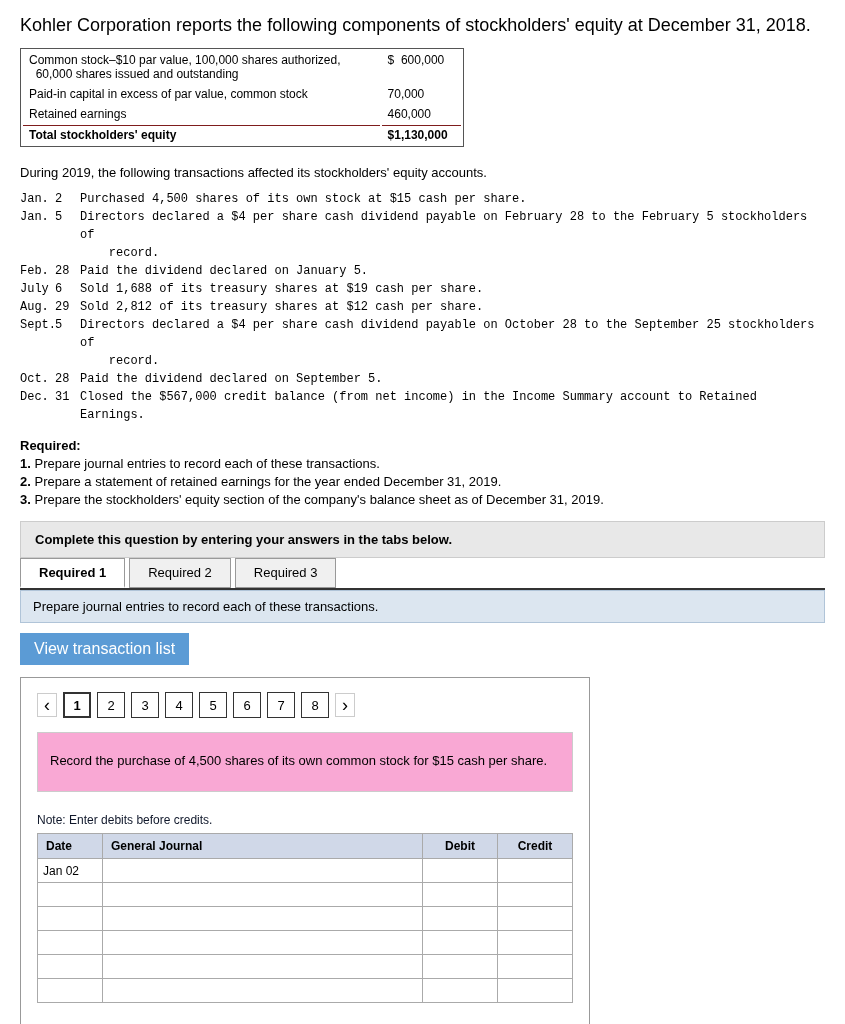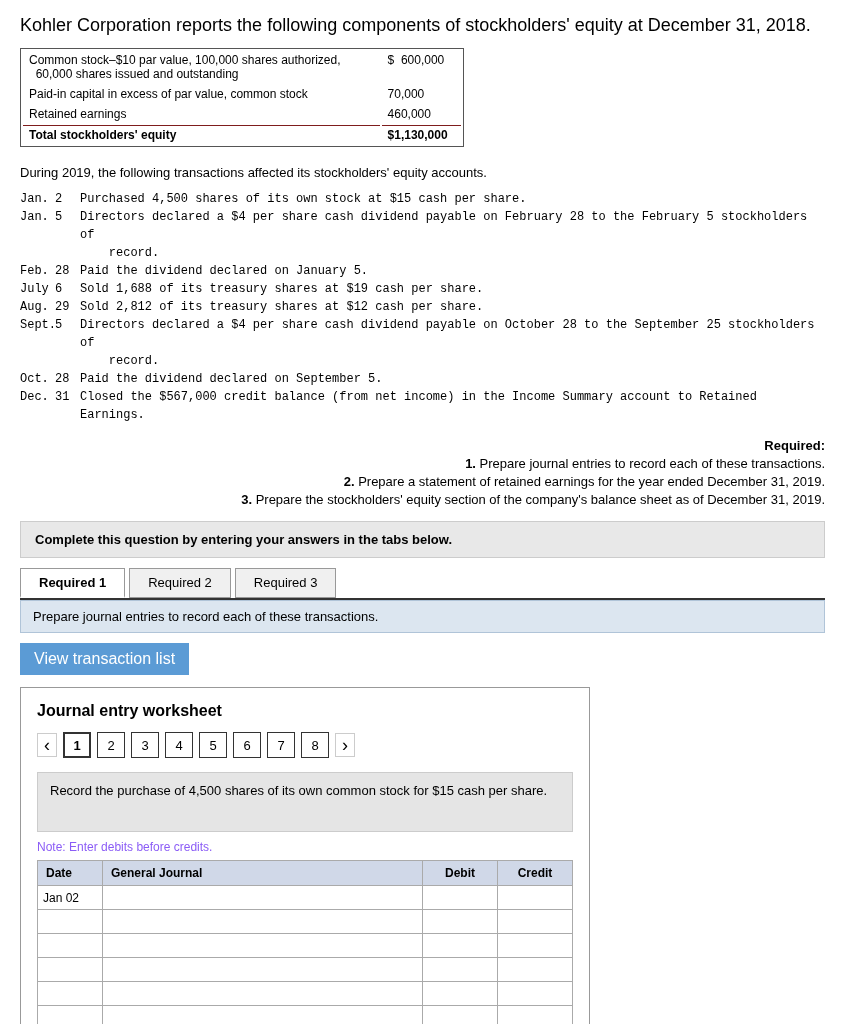--- a/index.html
+++ b/index.html
@@ -46,31 +46,30 @@
     }
     .transactions-list .trow {
       display: flex;
     }
     .trow .col-month { width: 35px; }
     .trow .col-day { width: 25px; }
     .trow .col-text { flex: 1; }
     .required-section {
       margin-bottom: 14px;
       font-size: 13px;
-      text-align: right;
     }
     .required-section p { margin-bottom: 3px; }
     .required-section strong { font-weight: bold; }
     .complete-box {
       background: #e8e8e8;
       border: 1px solid #ccc;
       padding: 10px 14px;
       font-size: 13px;
       font-weight: bold;
-      margin-bottom: 10px;
+      margin-bottom: 0;
     }
     .tabs-container {
       display: flex;
       gap: 0;
       margin-bottom: 0;
       border-bottom: 2px solid #333;
       text-align: center;
     }
     .tab {
       border: 1px solid #999;
@@ -136,29 +135,29 @@
       font-size: 13px;
       cursor: pointer;
       background: #fff;
     }
     .page-num.active {
       background: #fff;
       border: 2px solid #333;
       font-weight: bold;
     }
     .description-box {
-      background: #e5e5e5;
+      background: #f9a8d4;
       border: 1px solid #ccc;
-      padding: 10px 12px;
-      font-size: 13px;
-      margin-bottom: 8px;
+      padding: 20px 12px;
+      font-size: 13px;
+      margin-bottom: 21px;
       min-height: 60px;
     }
     .note-text {
-      color: #8b5cf6;
+      color: #0f172a;
       font-size: 12px;
       margin-bottom: 6px;
     }
     .journal-table {
       width: 100%;
       border-collapse: collapse;
       font-size: 12px;
       margin-bottom: 12px;
     }
     .journal-table th {
@@ -291,21 +290,20 @@
 </div>
 
 
 <div class="prepare-text">Prepare journal entries to record each of these transactions.</div>
 
 
 <button class="view-btn">View transaction list</button>
 
 
 <div class="worksheet-box">
-  <div class="worksheet-title">Journal entry worksheet</div>
 
   <div class="pagination">
     <button class="page-arrow">‹</button>
     <div class="page-num active">1</div>
     <div class="page-num">2</div>
     <div class="page-num">3</div>
     <div class="page-num">4</div>
     <div class="page-num">5</div>
     <div class="page-num">6</div>
     <div class="page-num">7</div>

